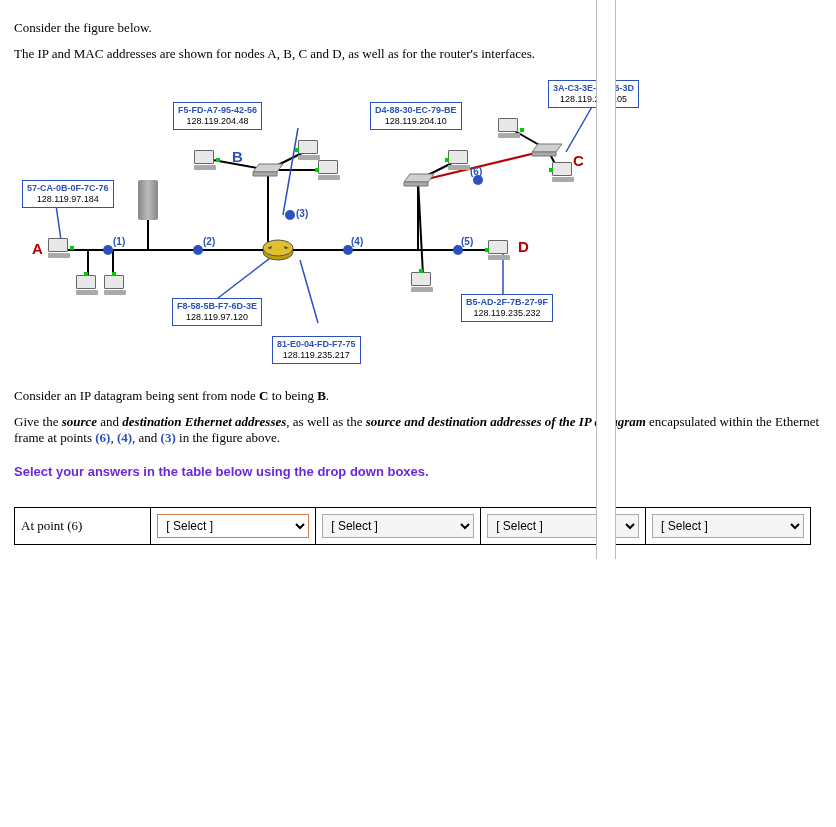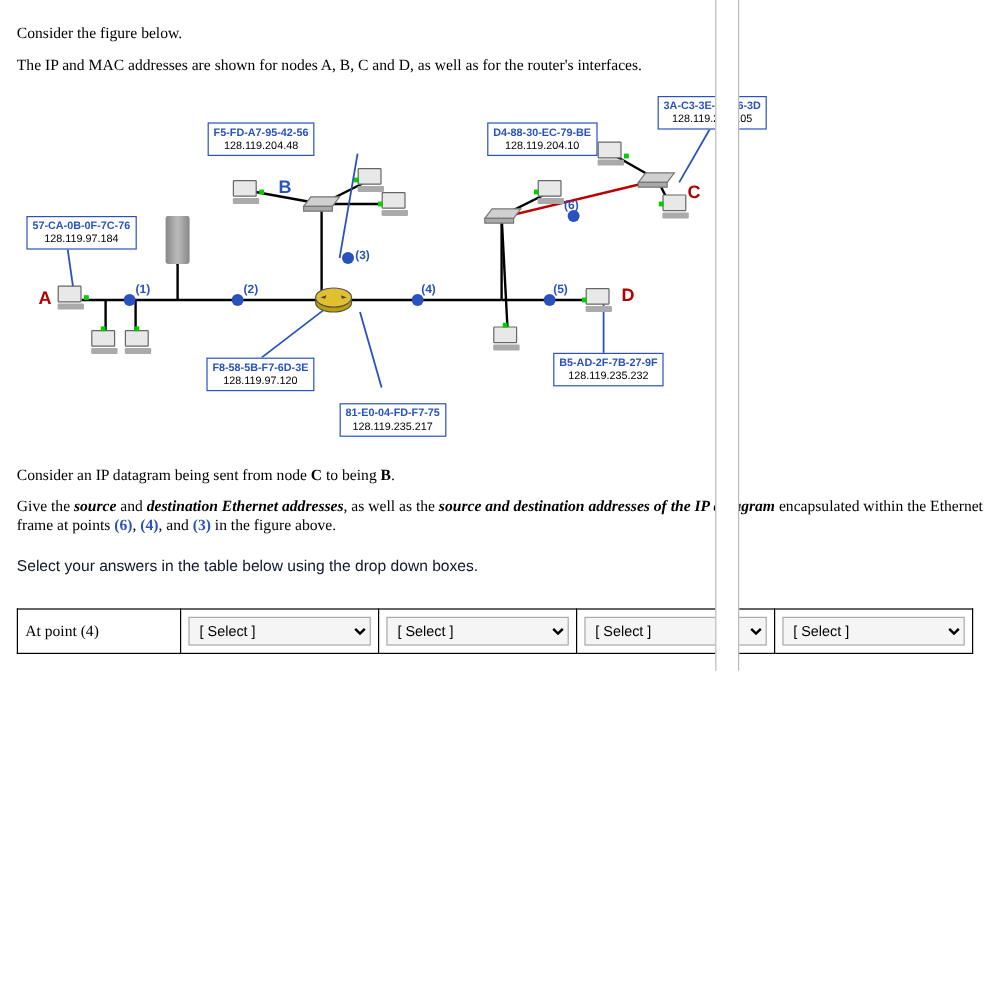--- a/index.html
+++ b/index.html
@@ -108,22 +108,22 @@
     top: 0; left: 0;
     width: 640px; height: 290px;
     z-index: 0;
   }
   .q2 { margin-top: 6px; }
   .q2 b, .q2 i { }
   .q2 .n6 { color: #2a52be; font-weight: bold; }
   .q2 .n4 { color: #2a52be; font-weight: bold; }
   .q2 .n3 { color: #2a52be; font-weight: bold; }
   .instruct {
-    color: #0f172a;
-    font-weight: normal;
+    color: #6d28d9;
+    font-weight: bold;
     font-size: 13px;
     margin: 18px 0 28px 0;
     font-family: Arial, sans-serif;
   }
   table.ans {
     border-collapse: collapse;
     width: 797px;
     font-family: Georgia, serif;
     font-size: 13px;
   }
@@ -253,21 +253,21 @@
 <div class="device pc" style="left:300px; top:80px;">
       <div class="mon"></div>
       <div class="base"></div>
       <div class="port" style="left:-3px;top:8px;"></div>
     </div>
 <div class="addr-box" style="left:155px; top:22px;">
   <div class="mac">F5-FD-A7-95-42-56</div>
   <div class="ip">128.119.204.48</div>
 </div>
 
-<div class="addr-box" style="left:352px; top:22px;margin-left:36px;">
+<div class="addr-box" style="left:352px; top:22px;">
   <div class="mac">D4-88-30-EC-79-BE</div>
   <div class="ip">128.119.204.10</div>
 </div>
 
 <div class="device switch" style="left:384px; top:92px;">
   <svg viewBox="0 0 34 16">
         <polygon points="2,10 8,2 32,2 26,10" fill="#d0d0d0" stroke="#777"></polygon>
         <polygon points="2,10 26,10 26,14 2,14" fill="#aaa" stroke="#777"></polygon>
       </svg>
 </div>
@@ -313,39 +313,39 @@
 <div class="addr-box" style="left:530px; top:0px;">
   <div class="mac">3A-C3-3E-23-F6-3D</div>
   <div class="ip">128.119.235.105</div>
 </div>
 
 <div class="addr-box" style="left:154px; top:218px;">
   <div class="mac">F8-58-5B-F7-6D-3E</div>
   <div class="ip">128.119.97.120</div>
 </div>
 
-<div class="addr-box" style="left:265px; top:256px;">
+<div class="addr-box" style="left:254px; top:256px;">
   <div class="mac">81-E0-04-FD-F7-75</div>
   <div class="ip">128.119.235.217</div>
 </div>
 
 </div>
 
 <p class="para q2">
   <span>Consider an IP datagram being sent from node </span><b>C</b><span> to being </span><b>B</b><span>.</span>
 </p>
 <p class="para q2">
   <span>Give the </span><i><b>source</b></i><span> and </span><i><b>destination Ethernet addresses</b></i><span>, as well as the </span><i><b>source and destination addresses of the IP datagram</b></i><span> encapsulated within the Ethernet frame at points </span><span class="n6">(6)</span><span>, </span><span class="n4">(4)</span><span>, and </span><span class="n3">(3)</span><span> in the figure above.</span>
 </p>
 
 <p class="instruct">Select your answers in the table below using the drop down boxes.</p>
 
 <table class="ans">
   <tbody>
   <tr>
-    <td>At point (4)</td>
-    <td><select class="sel"><option>[ Select ]</option></select></td>
+    <td>At point (6)</td>
+    <td><select class="sel highlight"><option>[ Select ]</option></select></td>
     <td><select class="sel"><option>[ Select ]</option></select></td>
     <td><select class="sel"><option>[ Select ]</option></select></td>
     <td><select class="sel"><option>[ Select ]</option></select></td>
   </tr>
 </tbody>
   </table>
 
 </body></html>

